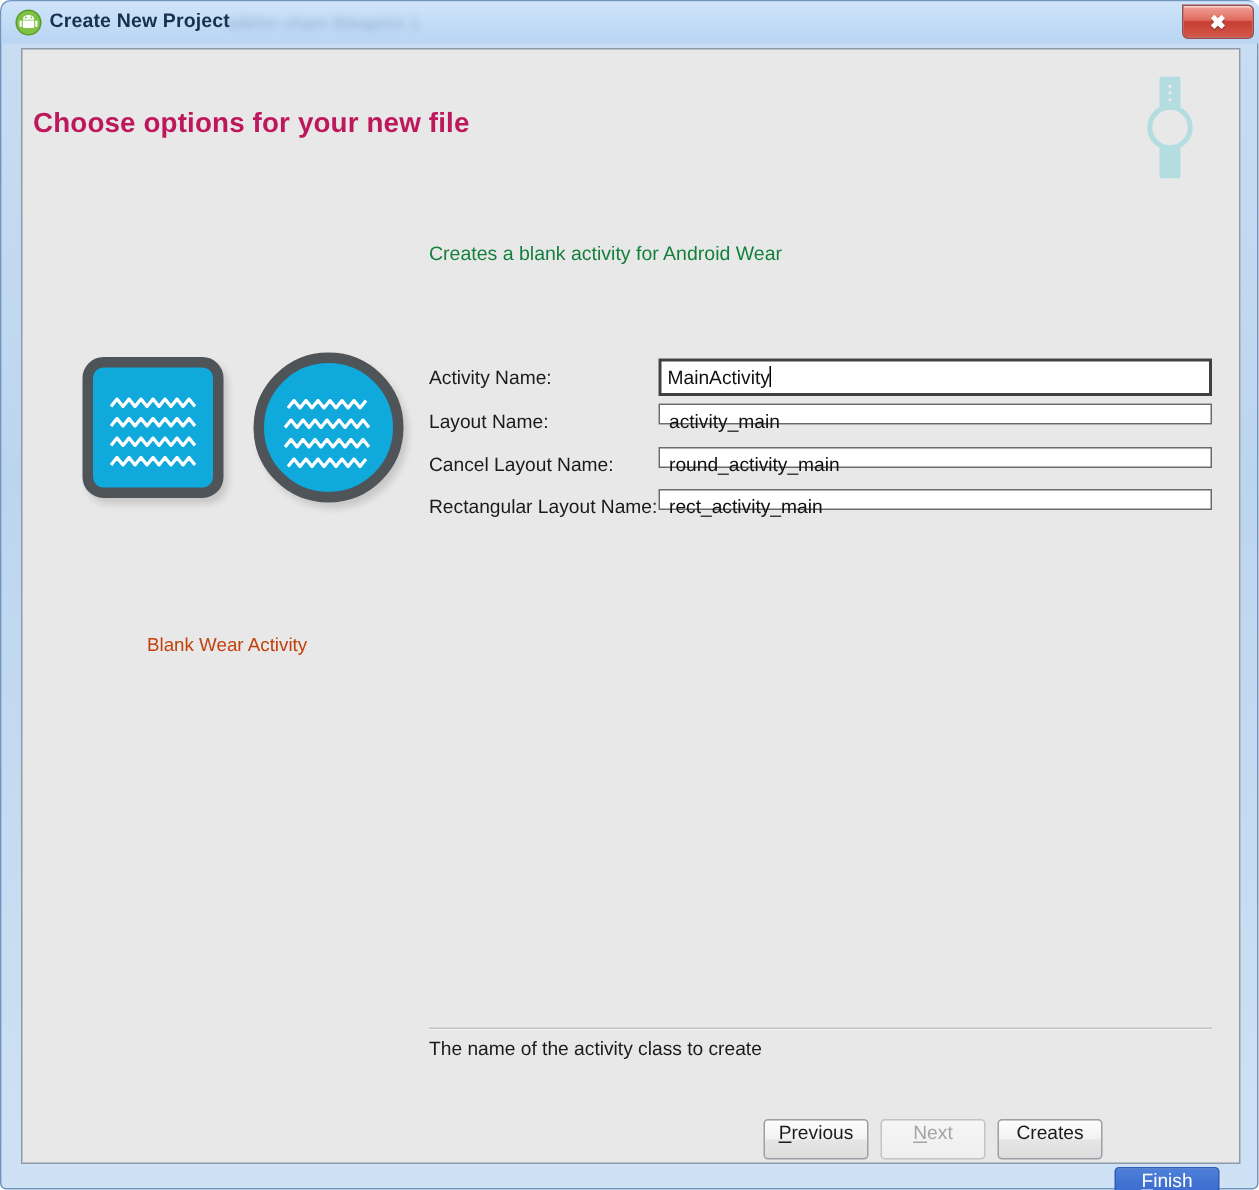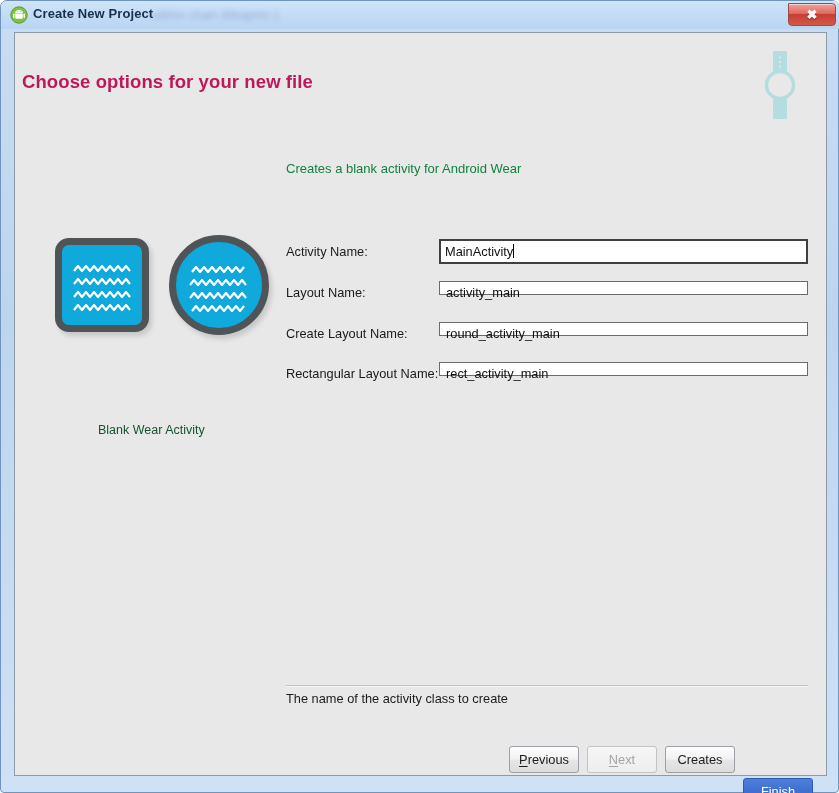--- a/index.html
+++ b/index.html
@@ -153,33 +153,33 @@
     gap: 6px;
   }
   .thumb-square .zig { top: 20px; }
   .thumb-round  .zig { top: 24px; }
   .zig svg { display: block; }
 
   .thumb-caption {
     position: absolute;
     left: 83px; top: 390px;
     font-size: 12.5px;
-    color: #14532d;
+    color: #c2410c;
   }
 
   
   .form {
     position: absolute;
     left: 271px; top: 207px;
     width: 522px;
   }
   .field-row {
     position: relative;
     height: 28.8px;
-    margin-bottom: 12px;
+    margin-bottom: 0px;
   }
   .field-label {
     position: absolute;
     left: 0; top: 4px;
     font-size: 12.8px;
     color: #1b1b1b;
     white-space: nowrap;
   }
   .field-input {
     position: absolute;
@@ -241,21 +241,20 @@
     top: 0;
     height: 27px;
     box-sizing: border-box;
     border: 1px solid #9aa0a6;
     border-radius: 3px;
     background: linear-gradient(to bottom, #fdfdfd 0%, #f2f2f2 48%, #e6e6e6 52%, #dcdcdc 100%);
     font-family: "Liberation Sans", sans-serif;
     font-size: 12.8px;
     color: #1b1b1b;
     display: flex;
-    align-items: center;
     justify-content: center;
     padding: 0;
   }
   .btn.disabled {
     color: #a4a4a4;
     border-color: #c3c3c3;
     background: linear-gradient(to bottom, #f6f6f6 0%, #eeeeee 100%);
   }
   .btn.primary {
     background: linear-gradient(to bottom, #4d80da 0%, #3f6fd0 50%, #3566c9 100%);
@@ -355,21 +354,21 @@
         <span class="field-label">Activity Name:</span>
         <div class="field-input focused"><span>MainActivity</span><span class="caret"></span></div>
       </div>
 
       <div class="field-row">
         <span class="field-label">Layout Name:</span>
         <div class="field-input"><span>activity_main</span></div>
       </div>
 
       <div class="field-row">
-        <span class="field-label">Create Layout Name:</span>
+        <span class="field-label">Cancel Layout Name:</span>
         <div class="field-input"><span>round_activity_main</span></div>
       </div>
 
       <div class="field-row">
         <span class="field-label">Rectangular Layout Name:</span>
         <div class="field-input"><span>rect_activity_main</span></div>
       </div>
 
     </div>
 

